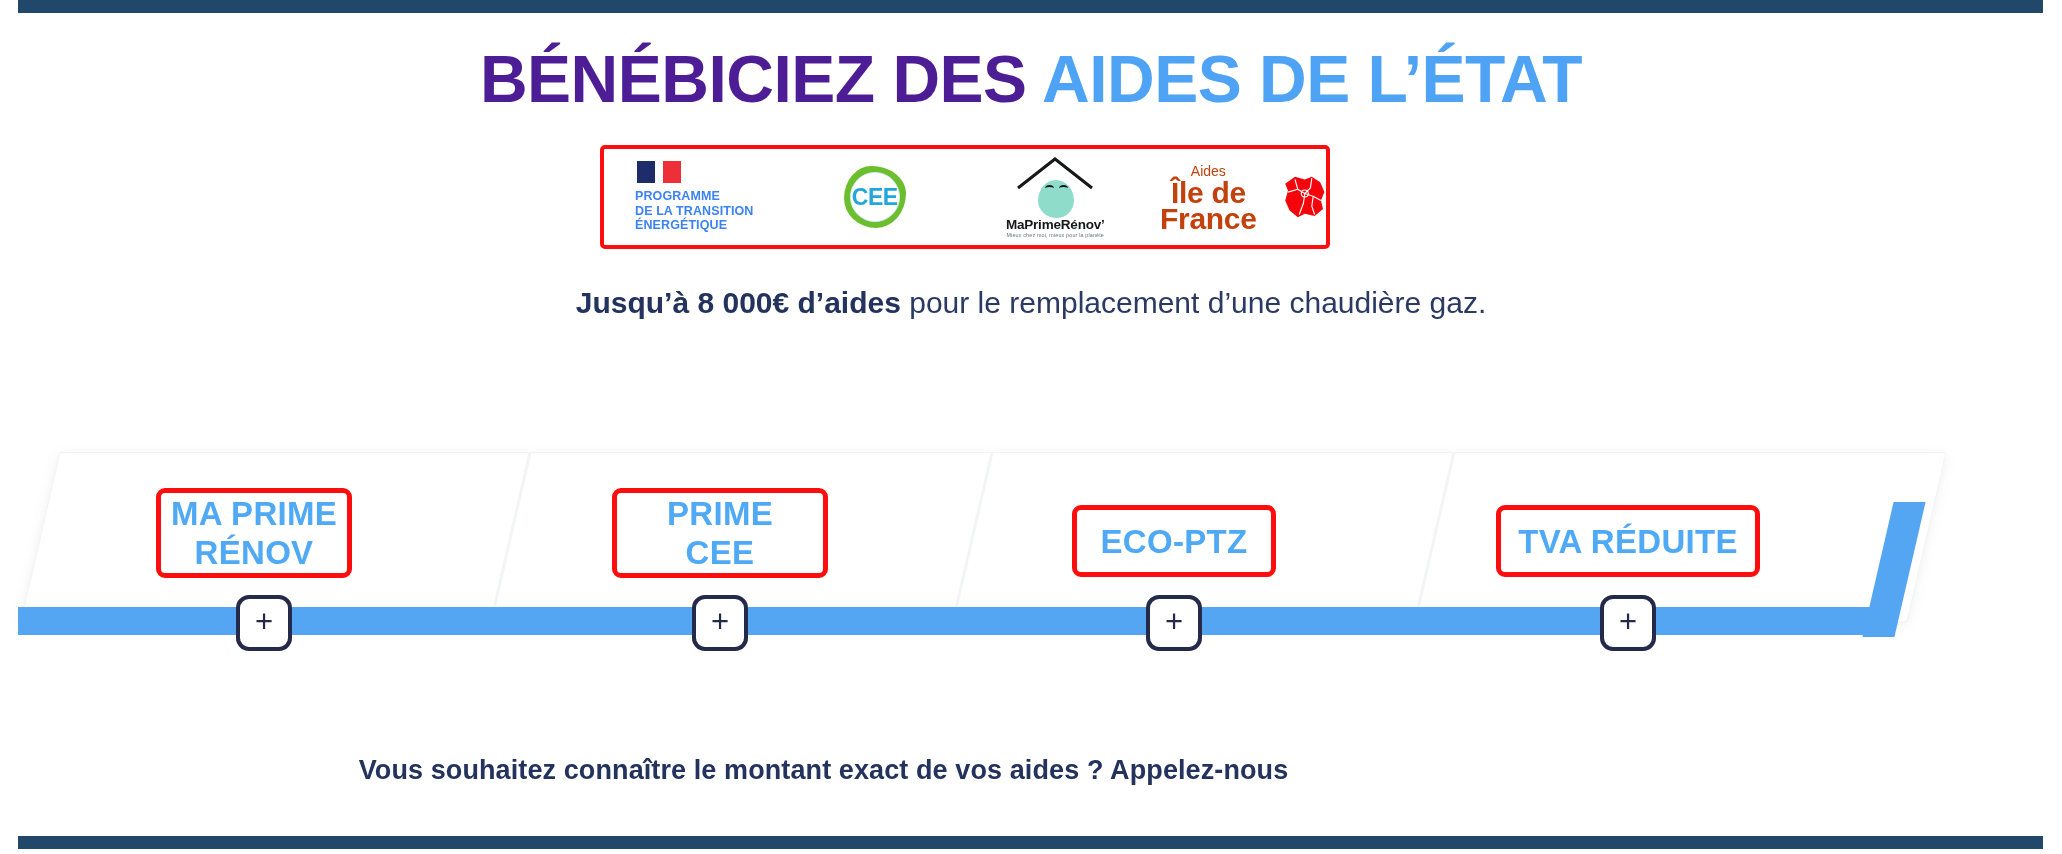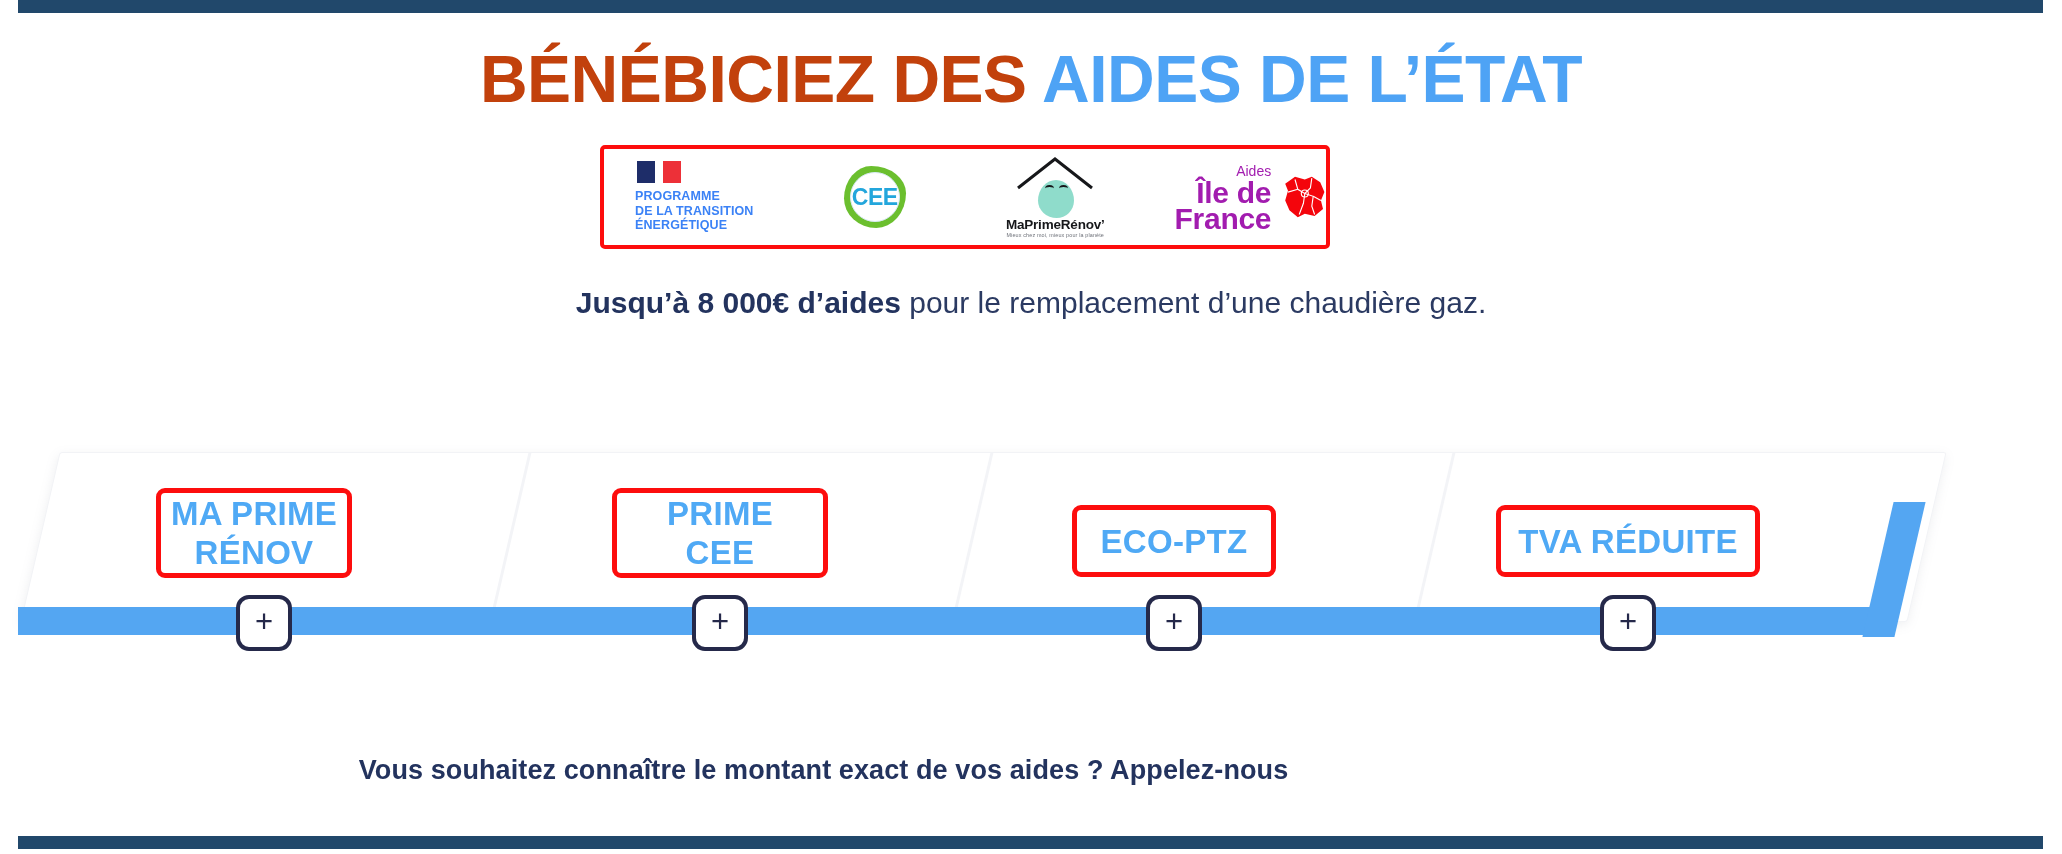--- a/index.html
+++ b/index.html
@@ -33,21 +33,21 @@
     top: 40px;
     left: 0;
     width: 2062px;
     text-align: center;
     font-size: 66px;
     line-height: 78px;
     font-weight: 700;
     letter-spacing: -0.5px;
     white-space: nowrap;
   }
-  .headline .dark  { color: #c2410c; }
+  .headline .dark  { color: #4c1d95; }
   .headline .light { color: #4ea3f5; }
 
   
   .logo-strip {
     position: absolute;
     top: 145px;
     left: 600px;
     width: 730px;
     height: 104px;
     box-sizing: border-box;
@@ -132,21 +132,21 @@
   .mpr-tag {
     position: absolute; left: 0; right: 0; top: 78px;
     text-align: center;
     color: #6d7078;
     font-size: 5.4px;
     letter-spacing: 0.15px;
   }
 
   
   .idf { display: flex; align-items: center; gap: 10px; }
-  .idf-txt { text-align: right; color: #a21caf; }
+  .idf-txt { text-align: center; color: #c2410c; }
   .idf-small { font-size: 14px; font-weight: 400; line-height: 17px; }
   .idf-big { font-size: 30px; font-weight: 700; line-height: 26px; letter-spacing: -0.3px; }
 
   
   .aid-lines {
     position: absolute;
     top: 276px;
     left: 0;
     width: 2062px;
     text-align: center;

